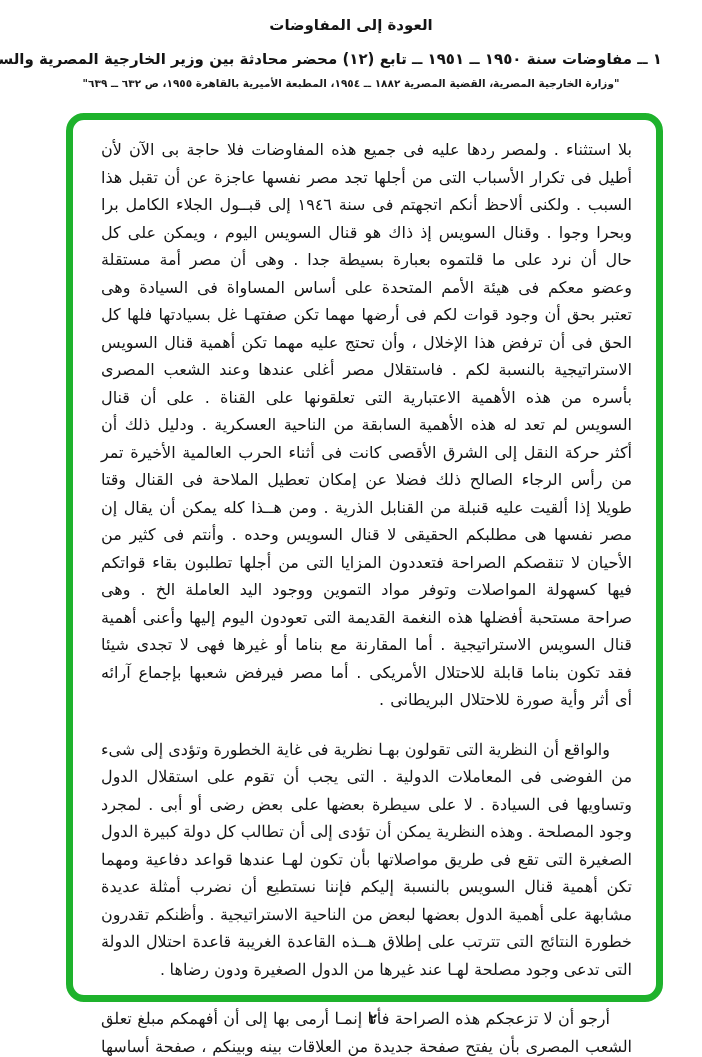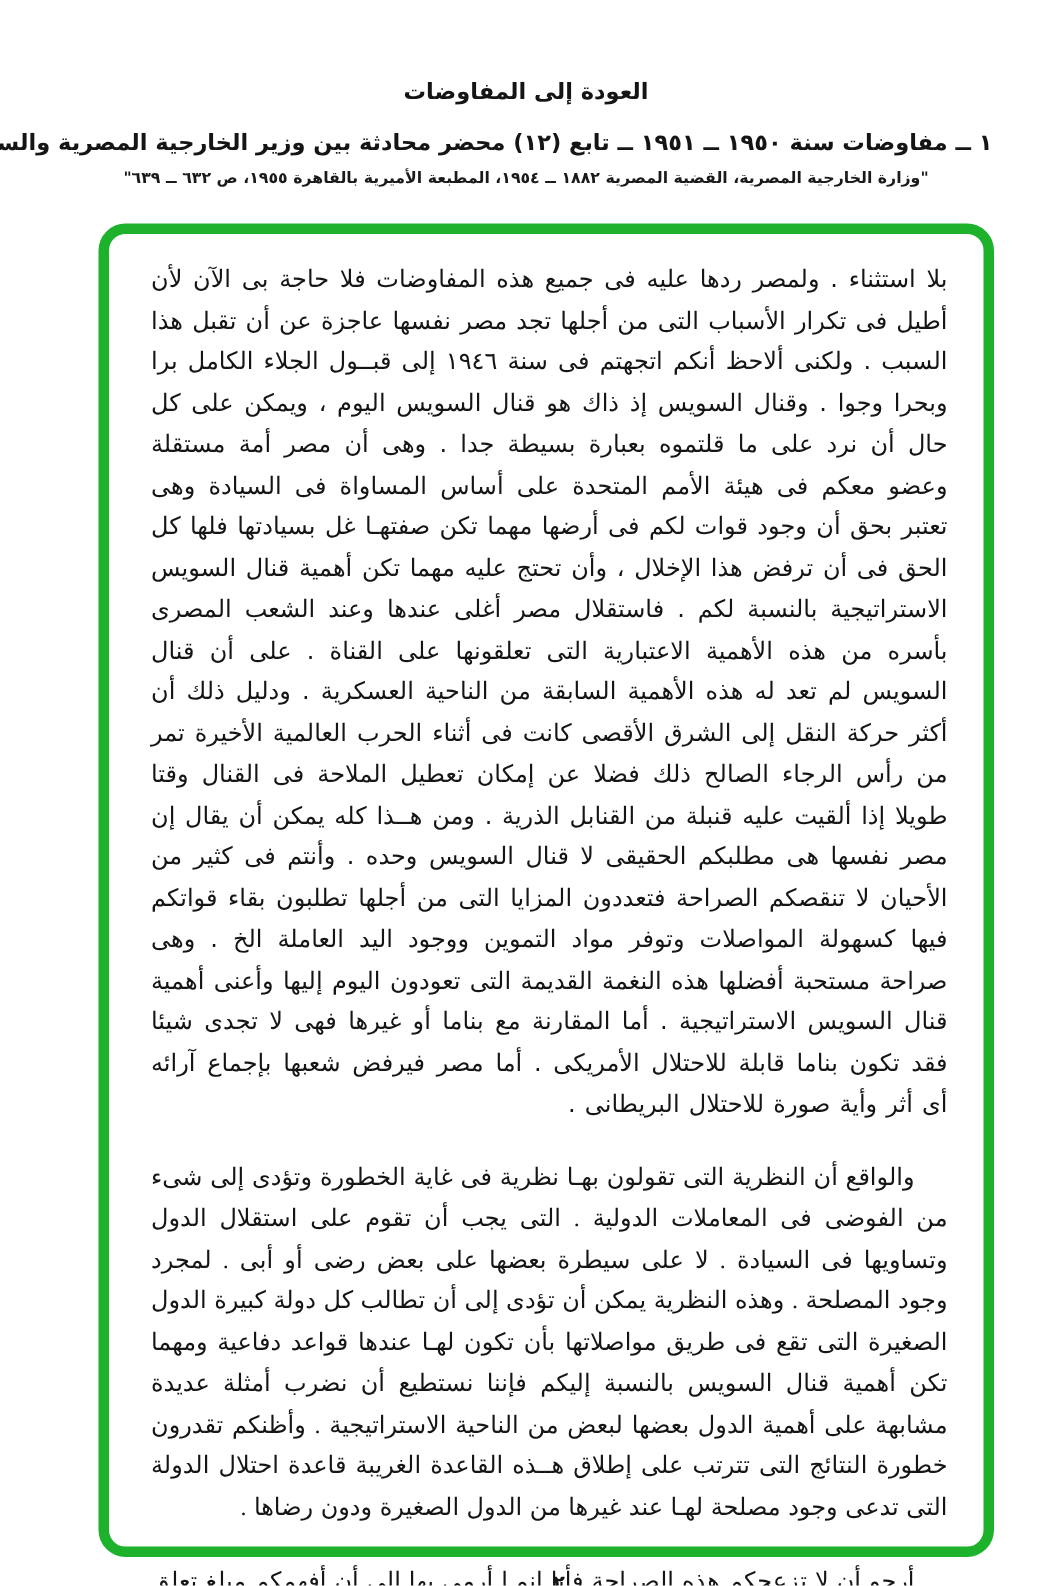--- a/index.html
+++ b/index.html
@@ -8,21 +8,20 @@
     width: 702px; height: 1057px;
     background: #ffffff;
     font-family: "DejaVu Sans", sans-serif;
     color: #151515;
     overflow: hidden;
   }
   .page {
     position: relative;
     width: 702px; height: 809px;
     direction: rtl;
-    margin-top: 36px;
   }
   
   .header {
     position: absolute;
     top: 16px; left: 0; right: 0;
     text-align: center;
   }
   .title {
     font-size: 15px;
     font-weight: bold;

